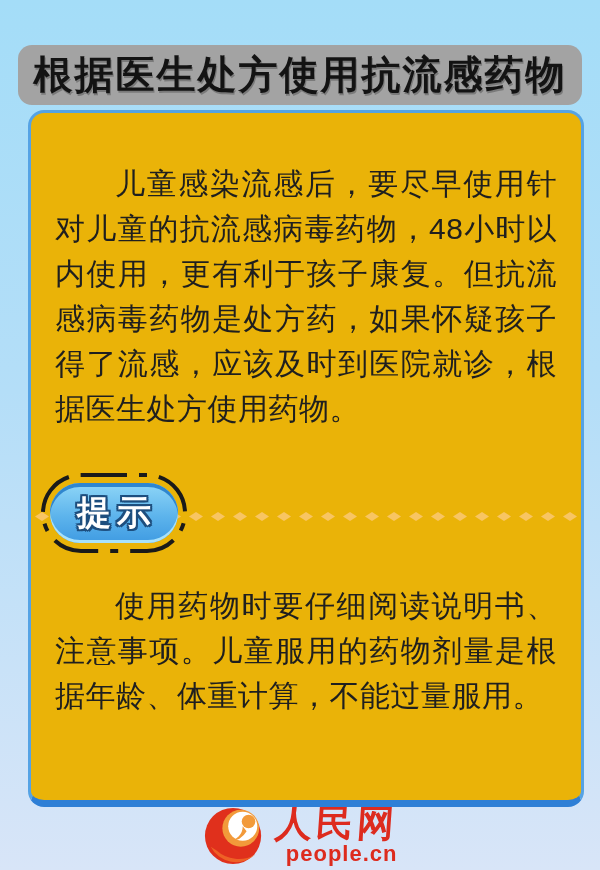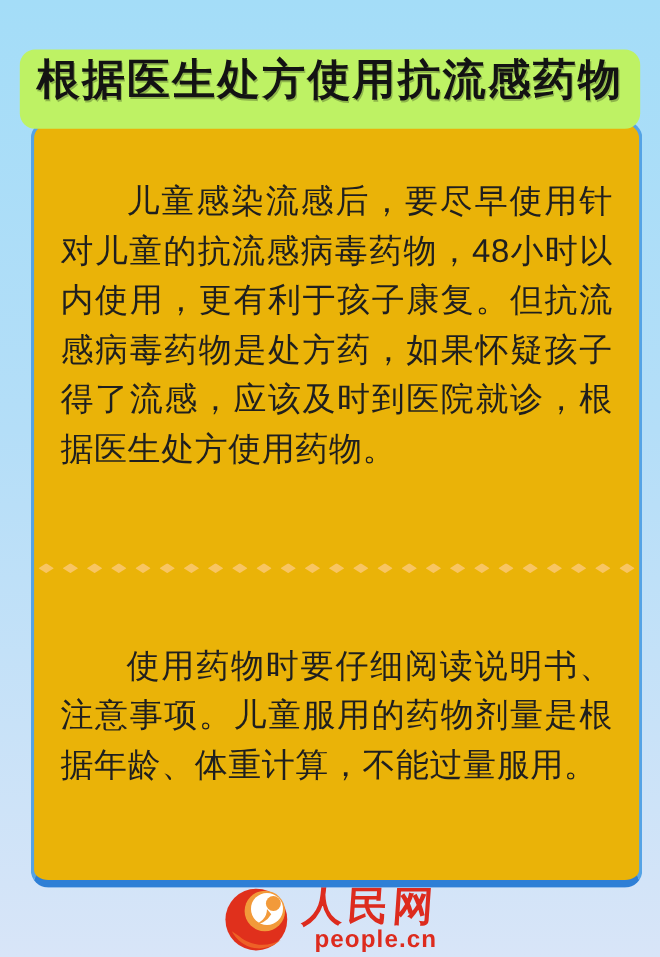--- a/index.html
+++ b/index.html
@@ -8,24 +8,24 @@
     font-family: "Liberation Sans", "DejaVu Sans", sans-serif;
     background: linear-gradient(180deg, #a4ddf8 0%, #b4def8 45%, #d8e5f8 100%);
     position: relative;
     overflow: hidden;
   }
 
   
   .banner {
     position: absolute;
     left: 18px; top: 45px;
-    width: 564px; height: 72px;
-    background: #bef264;
+    width: 564px; height: 60px;
+    background: #a3a3a3;
     border-radius: 14px;
-    display: flex; justify-content: center;
+    display: flex; align-items: center; justify-content: center;
     z-index: 3;
   }
   .banner-title {
     font-size: 39px;
     font-weight: 900;
     color: #131313;
     letter-spacing: 2px;
     white-space: nowrap;
     text-shadow: 1px 2px 0 rgba(0,0,0,0.25);
   }
@@ -169,20 +169,28 @@
         <span class="diamond"></span>
         <span class="diamond"></span>
         <span class="diamond"></span>
         <span class="diamond"></span>
         <span class="diamond"></span>
         <span class="diamond"></span>
         <span class="diamond"></span>
         <span class="diamond"></span>
         <span class="diamond"></span>
       </div>
+    <div class="tip-badge">
+      <svg class="tip-badge-outline" viewBox="0 0 146 80">
+        <rect x="2" y="2" width="142" height="76" rx="38" ry="38" fill="none" stroke="#1a1a1a" stroke-width="4" stroke-dasharray="46 12 8 12"></rect>
+      </svg>
+      <div class="tip-badge-pill">
+        <span class="tip-badge-label">提示</span>
+      </div>
+    </div>
   </div>
 
   <p class="para para-3">使用药物时要仔细阅读说明书、注意事项。儿童服用的药物剂量是根据年龄、体重计算，不能过量服用。</p>
 </div>
 
 <div class="footer">
   <svg class="logo-swirl" viewBox="0 0 64 64">
     <circle cx="31" cy="33" r="29" fill="#e0301c"></circle>
     <circle cx="39" cy="25" r="19" fill="#f29a3a"></circle>
     <circle cx="41" cy="23" r="15" fill="#ffffff"></circle>

